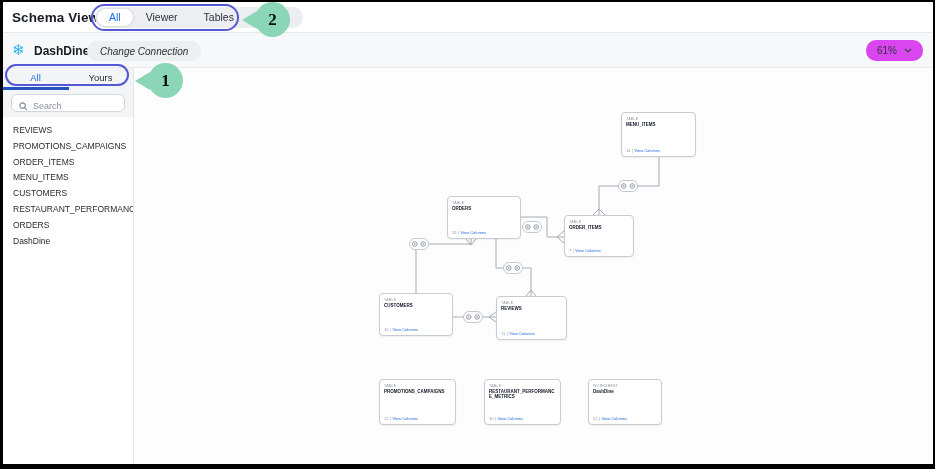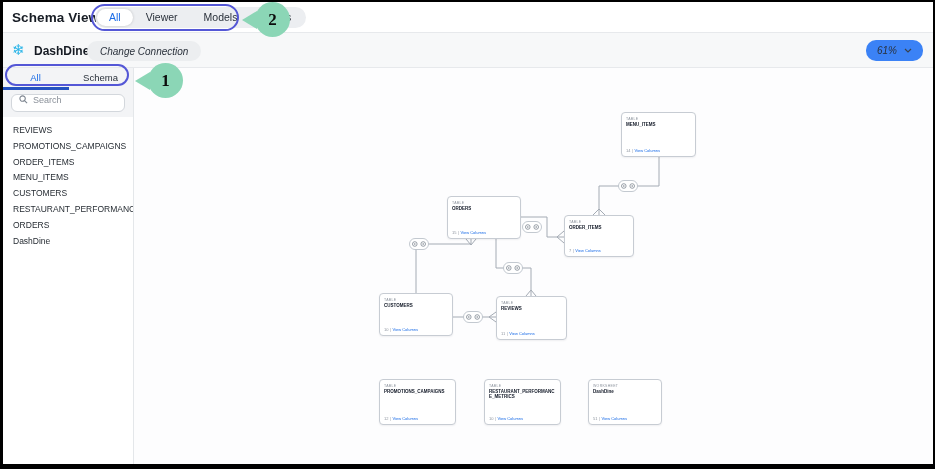--- a/index.html
+++ b/index.html
@@ -12,30 +12,30 @@
   .app-title { position:absolute; left:9px; top:8px; font-size:13.5px; font-weight:bold; color:#171c24; letter-spacing:.1px; }
   .tabgroup { position:absolute; left:92px; top:5px; height:21px; background:#eceef1; border-radius:11px; display:flex; align-items:center; padding:0 2px; }
   .tg-tab { font-size:10.5px; color:#2a313b; padding:0 13px; height:17px; line-height:17px; border-radius:9px; cursor:default; }
   .tg-tab.active { background:#fff; color:#1a6ce7; box-shadow:0 0 3px rgba(0,0,0,.18); padding:0 12px; }
 
   
   .toolbar { position:absolute; left:0; top:31px; right:0; height:35px; background:#f7f8f9; border-bottom:1px solid #e7e9ec; z-index:4; }
   .sf-icon { position:absolute; left:9px; top:8px; font-size:15px; color:#2bb5e8; }
   .conn-name { position:absolute; left:31px; top:11px; font-size:12px; font-weight:bold; color:#171c24; }
   .chg-btn { position:absolute; left:84px; top:8px; height:20px; background:#eceef0; border-radius:10px; font-size:10px; color:#2a313b; display:flex; align-items:center; padding:0 13px; border:none;font-style:italic; }
-  .zoom-ctl { position:absolute; right:10px; top:7px; height:21px; background:#3b82f6; border-radius:10px; font-size:10px; color:#2a313b; display:flex; align-items:center; gap:7px; padding:0 11px;font-style:italic; }
+  .zoom-ctl { position:absolute; right:10px; top:7px; height:21px; background:#d946ef; border-radius:10px; font-size:10px; color:#2a313b; display:flex; align-items:center; gap:7px; padding:0 11px; }
 
   
   .sidebar { position:absolute; left:0; top:66px; width:131px; bottom:0; background:#fff; border-right:1px solid #e4e7ea; z-index:3; }
   .sb-head { position:absolute; top:0; left:0; right:0; height:49px; background:#f3f4f6; }
   .sb-tabs { position:absolute; top:4px; left:0; right:0; height:14px; display:flex; }
   .sb-tab { flex:1; text-align:center; font-size:9.5px; color:#2a313b; }
   .sb-tab.active { color:#1a6ce7; }
   .sb-underline { position:absolute; top:19px; left:0; width:66px; height:2.5px; background:#2452c0; }
-  .sb-search { position:absolute; top:26px; left:8px; width:114px; height:18px; background:#fff; border:1px solid #d3d7dc; border-radius:6px; display:flex; align-items:flex-start; gap:5px; padding:0 7px; }
+  .sb-search { position:absolute; top:26px; left:8px; width:114px; height:18px; background:#fff; border:1px solid #d3d7dc; border-radius:6px; display:flex; align-items:flex-end; gap:5px; padding:0 7px; }
   .sb-search input { border:none; outline:none; width:80px; font-size:9px; color:#3a414b; background:transparent; }
   .sb-search input::placeholder { color:#8a9099; }
   .sb-list { position:absolute; top:49px; left:0; right:0; bottom:0; padding-top:6px; background:#fff; }
   .sb-item { height:15.8px; line-height:15.8px; padding-left:10px; font-size:8.5px; color:#262c33; white-space:nowrap; overflow:hidden; }
 
   
   .canvas { position:absolute; left:131px; top:66px; right:0; bottom:0; background:#fdfdfe; }
   .edges { position:absolute; left:0; top:0; }
   .node { position:absolute; background:#fff; border:1px solid #c7ccd3; border-radius:4px; box-shadow:0 1px 2px rgba(16,24,40,.06); overflow:hidden; }
   .n0 { left:487px; top:44px;  width:75px; height:45px; }
@@ -67,42 +67,42 @@
 <body>
 
 <div class="frame">
 <div class="page">
 
   <div class="header">
     <div class="app-title">Schema Viewer</div>
     <div class="tabgroup">
       <div class="tg-tab active">All</div>
       <div class="tg-tab">Viewer</div>
-      <div class="tg-tab">Models</div>
+      <div class="tg-tab">Tables</div>
       <div class="tg-tab">Views</div>
     </div>
   </div>
 
   <div class="toolbar">
     <span class="sf-icon">❄</span>
     <span class="conn-name">DashDine</span>
     <button class="chg-btn">Change Connection</button>
     <div class="zoom-ctl">
       <span>61%</span>
       <svg width="8" height="5" viewBox="0 0 8 5">
             <polyline points="1,1 4,4 7,1" fill="none" stroke="#3a424c" stroke-width="1.2"></polyline>
           </svg>
     </div>
   </div>
 
   <div class="sidebar">
     <div class="sb-head">
       <div class="sb-tabs">
         <div class="sb-tab active">All</div>
-        <div class="sb-tab">Schema</div>
+        <div class="sb-tab">Yours</div>
       </div>
       <div class="sb-underline"></div>
       <div class="sb-search">
         <svg width="9" height="9" viewBox="0 0 10 10">
               <circle cx="4" cy="4" r="3" fill="none" stroke="#7d8590" stroke-width="1.2"></circle>
               <line x1="6.4" y1="6.4" x2="9" y2="9" stroke="#7d8590" stroke-width="1.2"></line>
             </svg>
         <input type="text" placeholder="Search" style="">
       </div>
     </div>

